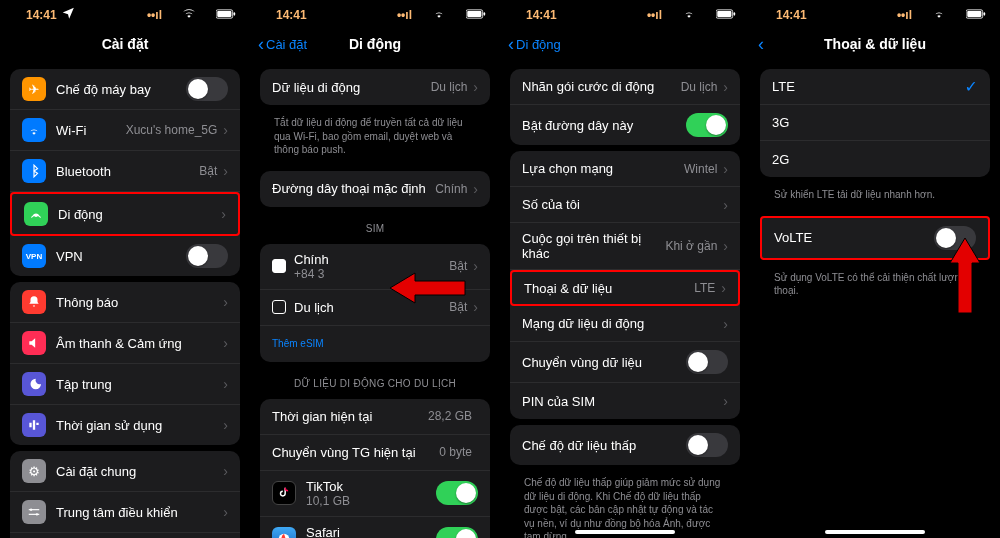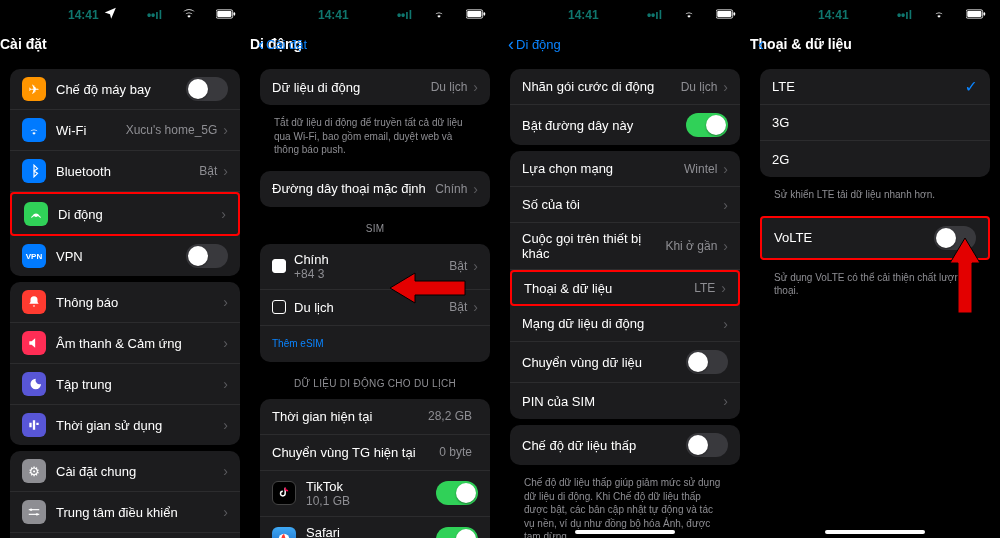--- a/index.html
+++ b/index.html
@@ -15,31 +15,31 @@
     width: 250px;
     height: 538px;
     background: #000;
     position: relative;
     overflow: hidden;
   }
   .statusbar {
     display: flex;
     justify-content: space-between;
     align-items: center;
-    padding: 6px 14px 2px 20px;
-    color: #0f766e;
+    padding: 6px 14px 2px 26px;
+    color: #fdba74;
     font-size: 12px;
     font-weight: 600;
-    margin-left: 48px;
   }
   .statusbar .left { display: flex; align-items: center; gap: 4px; }
   .statusbar .right { display: flex; align-items: center; gap: 20px; }
   .navbar {
     display: flex;
     align-items: center;
+    justify-content: center;
     position: relative;
     height: 38px;
     color: #fff;
   }
   .navbar .back {
     position: absolute;
     left: 8px;
     display: flex;
     align-items: center;
     color: #0a84ff;

